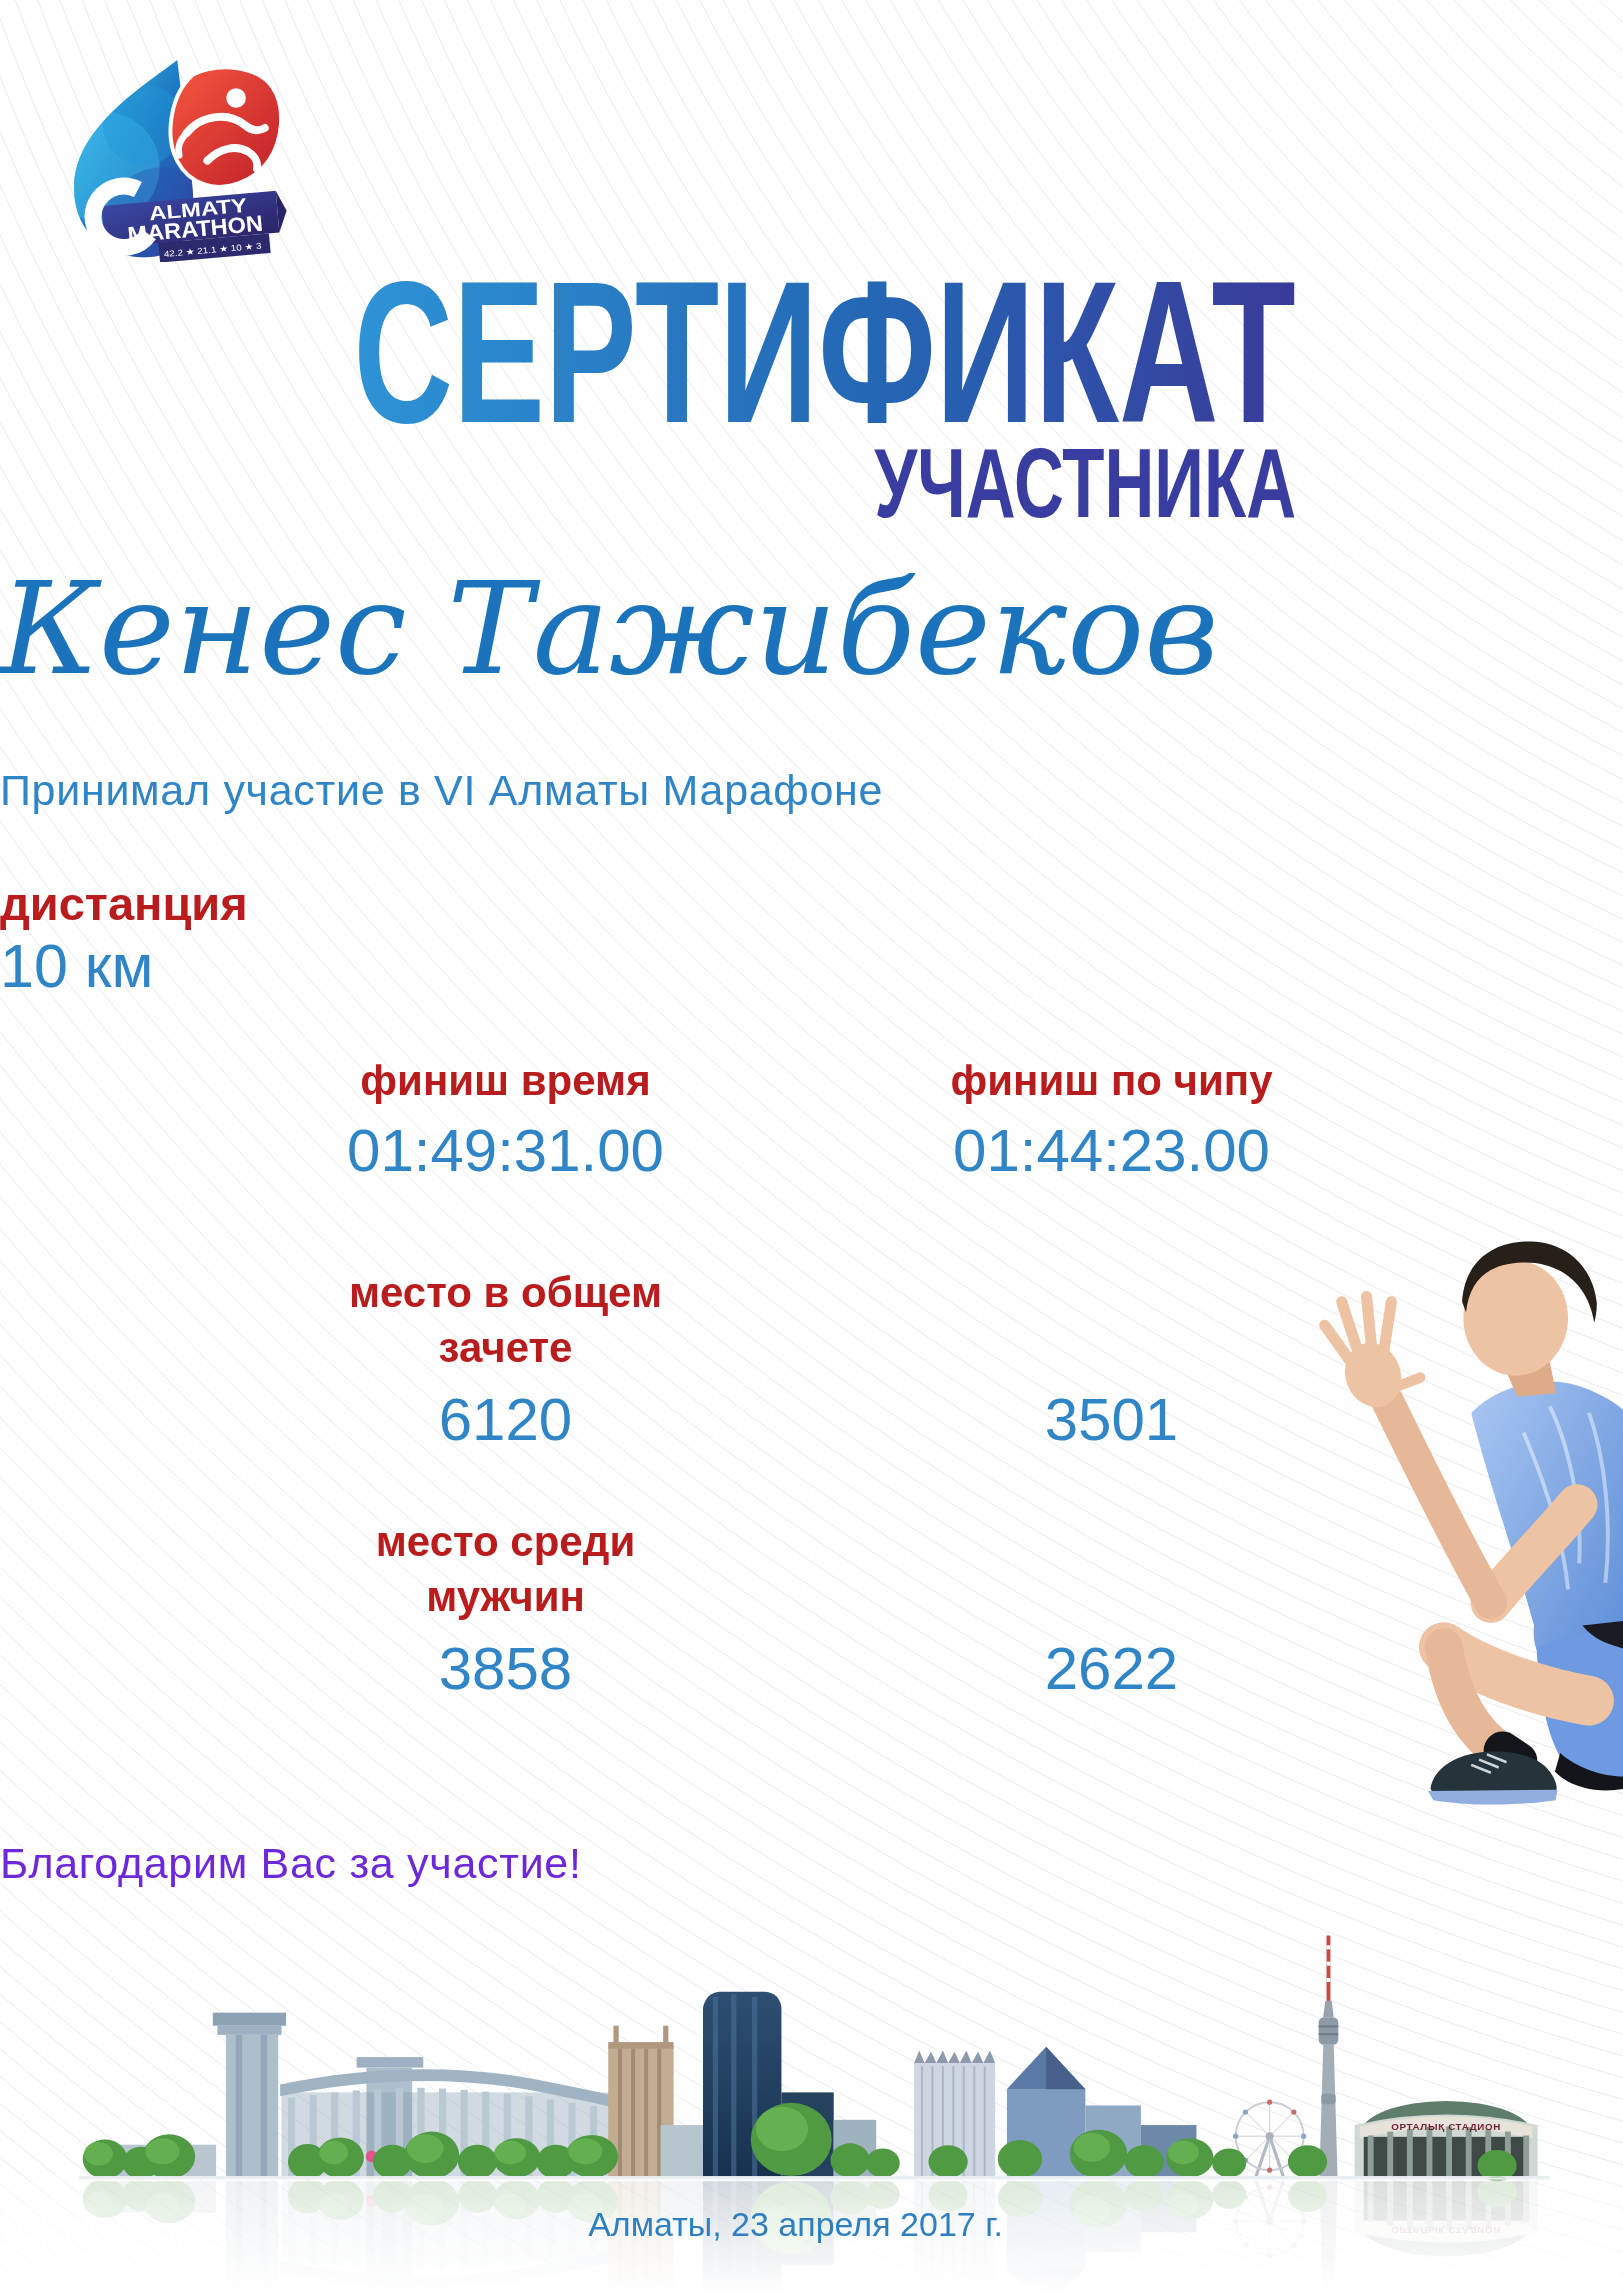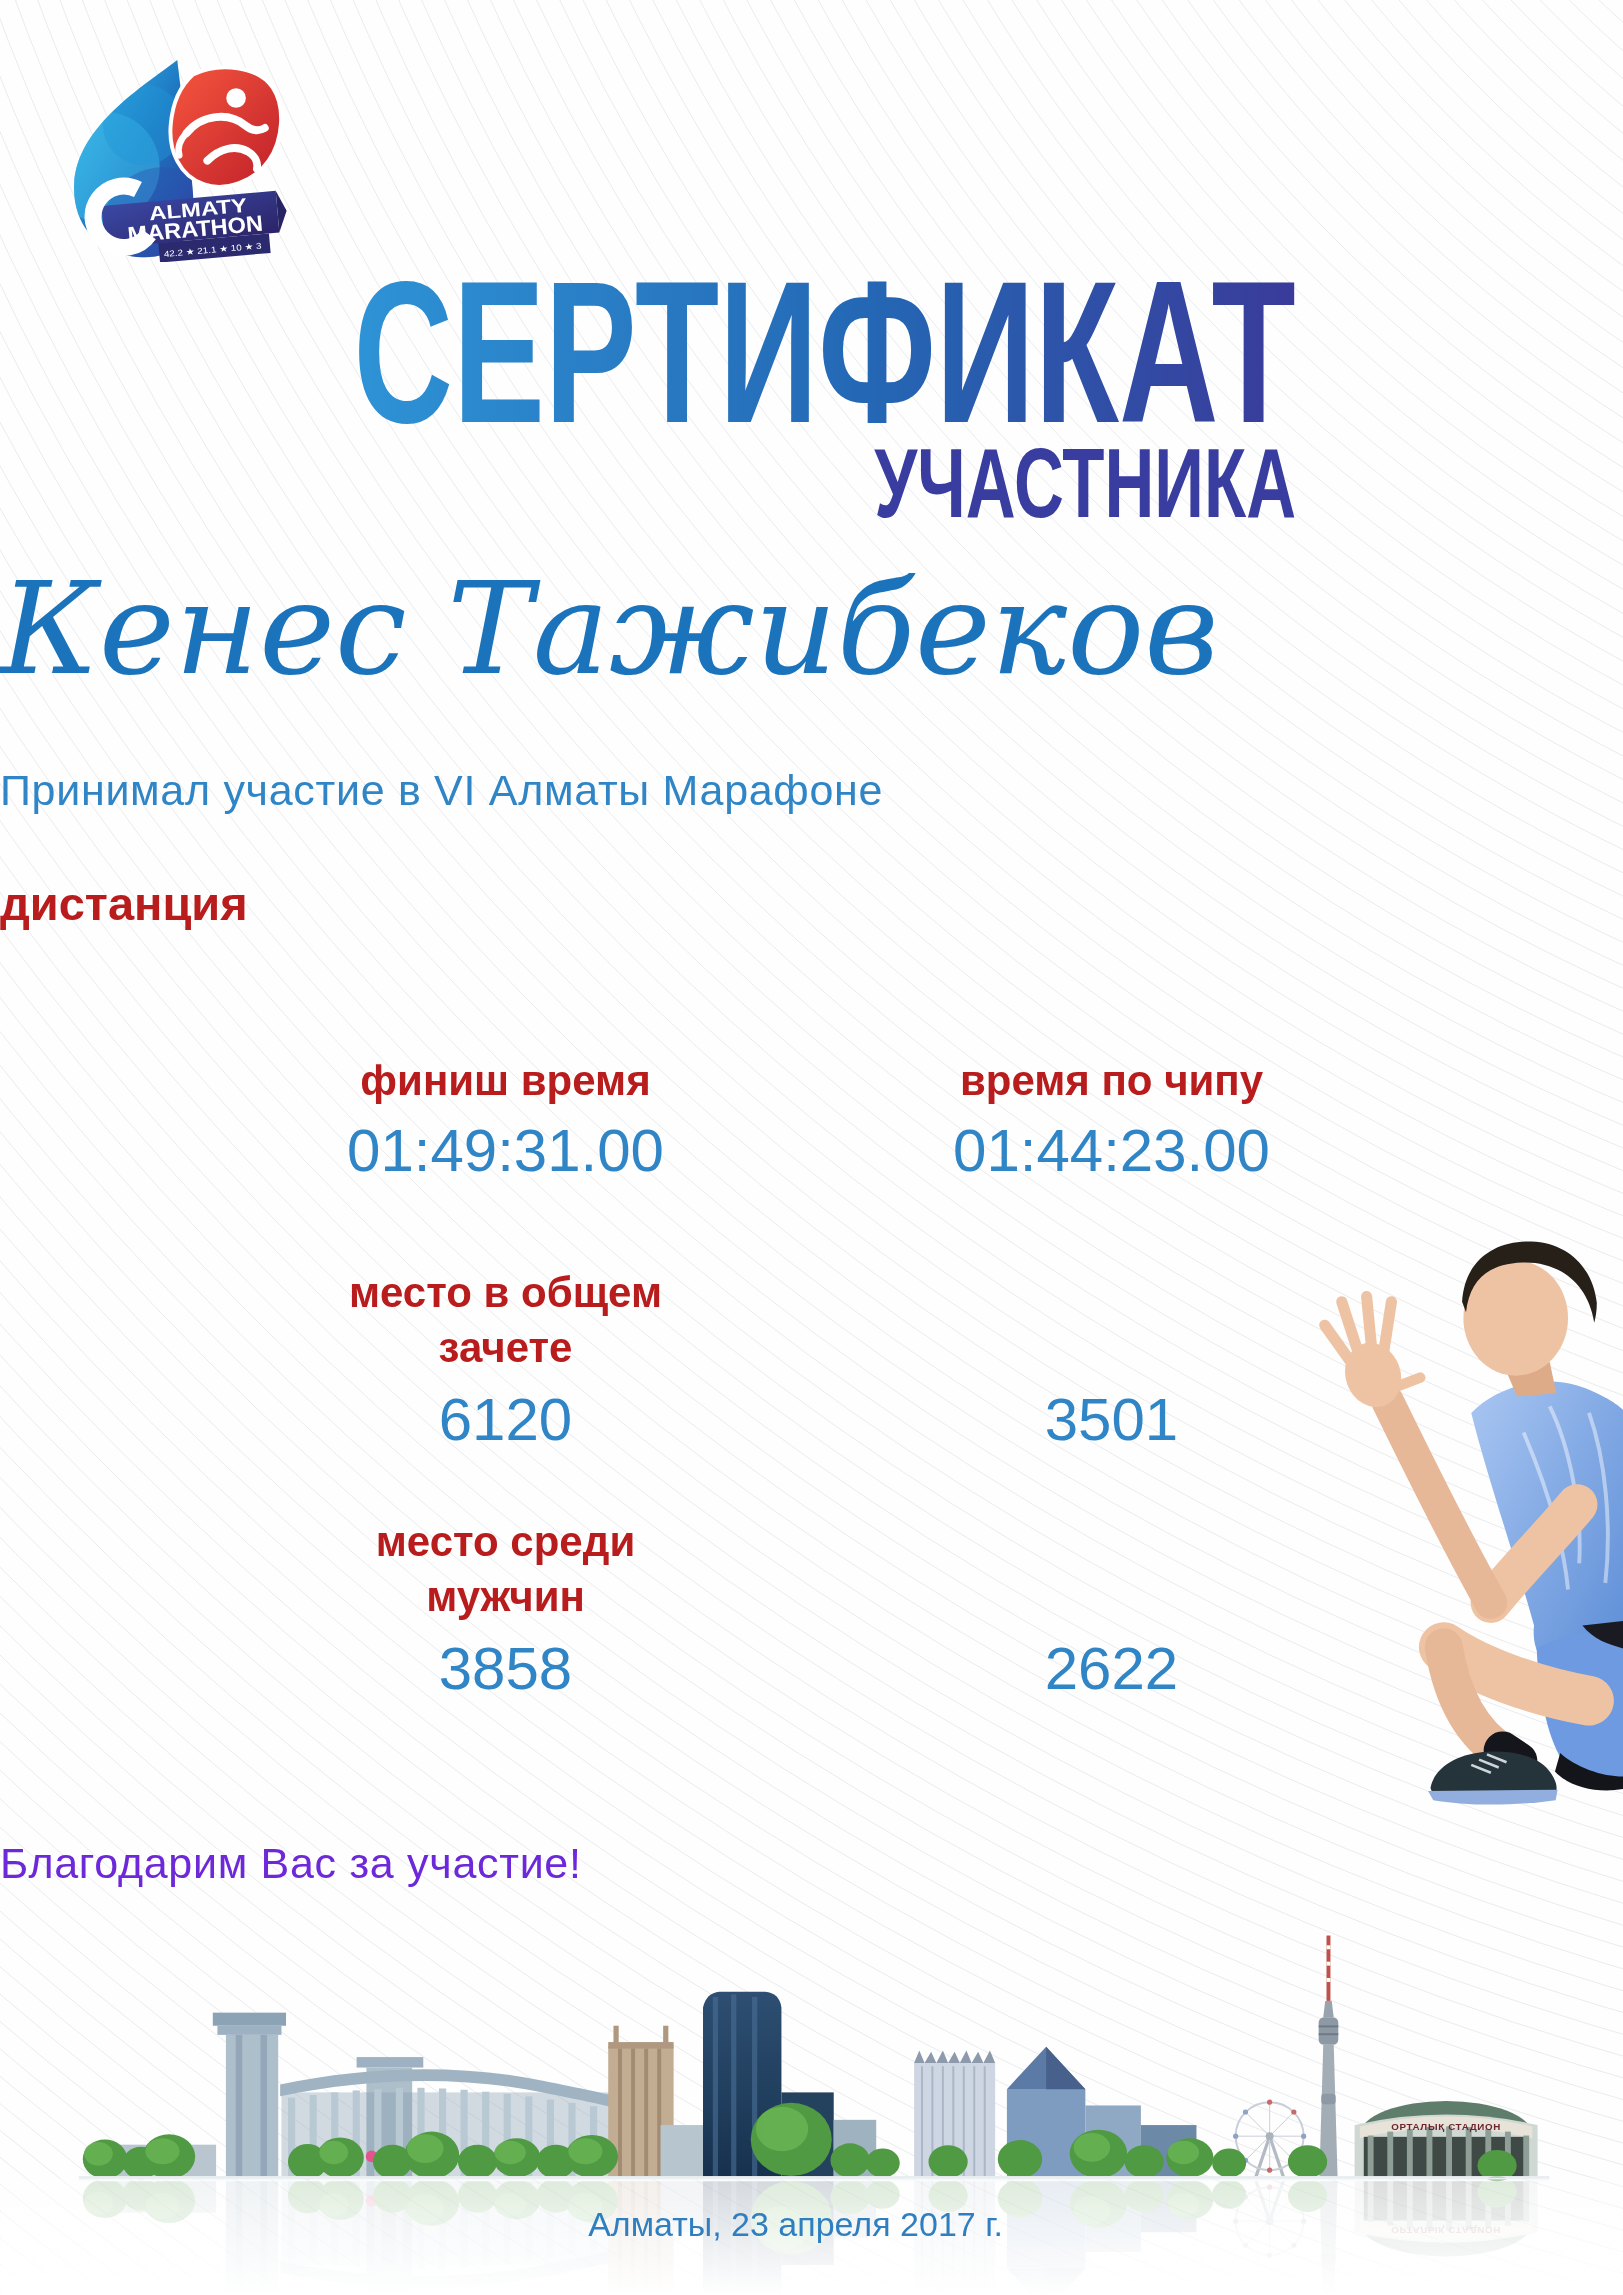--- a/index.html
+++ b/index.html
@@ -267,23 +267,24 @@
     </defs>
     <text x="1261" y="645" text-anchor="middle" textLength="1441" lengthAdjust="spacingAndGlyphs" font-size="310" font-weight="bold" fill="url(#titleGrad)">СЕРТИФИКАТ</text>
     <text x="1982" y="790" text-anchor="end" textLength="645" lengthAdjust="spacingAndGlyphs" font-size="150" font-weight="bold" fill="#3a3da0">УЧАСТНИКА</text>
   </svg>
 
   <div class="abs centered name-line">Кенес Тажибеков</div>
 
   <div class="abs centered participation-line">Принимал участие в VI Алматы Марафоне</div>
 
   <div class="abs centered dist-label lbl">дистанция</div>
+  <div class="abs centered dist-value val">10 км</div>
 
   <div class="cell col-l row1-lbl lbl">финиш время</div>
-  <div class="cell col-r row1-lbl lbl">время по чипу</div>
+  <div class="cell col-r row1-lbl lbl">финиш по чипу</div>
   <div class="cell col-l row1-val val">01:49:31.00</div>
   <div class="cell col-r row1-val val">01:44:23.00</div>
 
   <div class="cell col-l row2-lbl lbl">
     <span class="lbl-inner w600">место в общем зачете</span>
   </div>
   <div class="cell col-l row2-val val">6120</div>
   <div class="cell col-r row2-val val">3501</div>
 
   <div class="cell col-l row3-lbl lbl">

